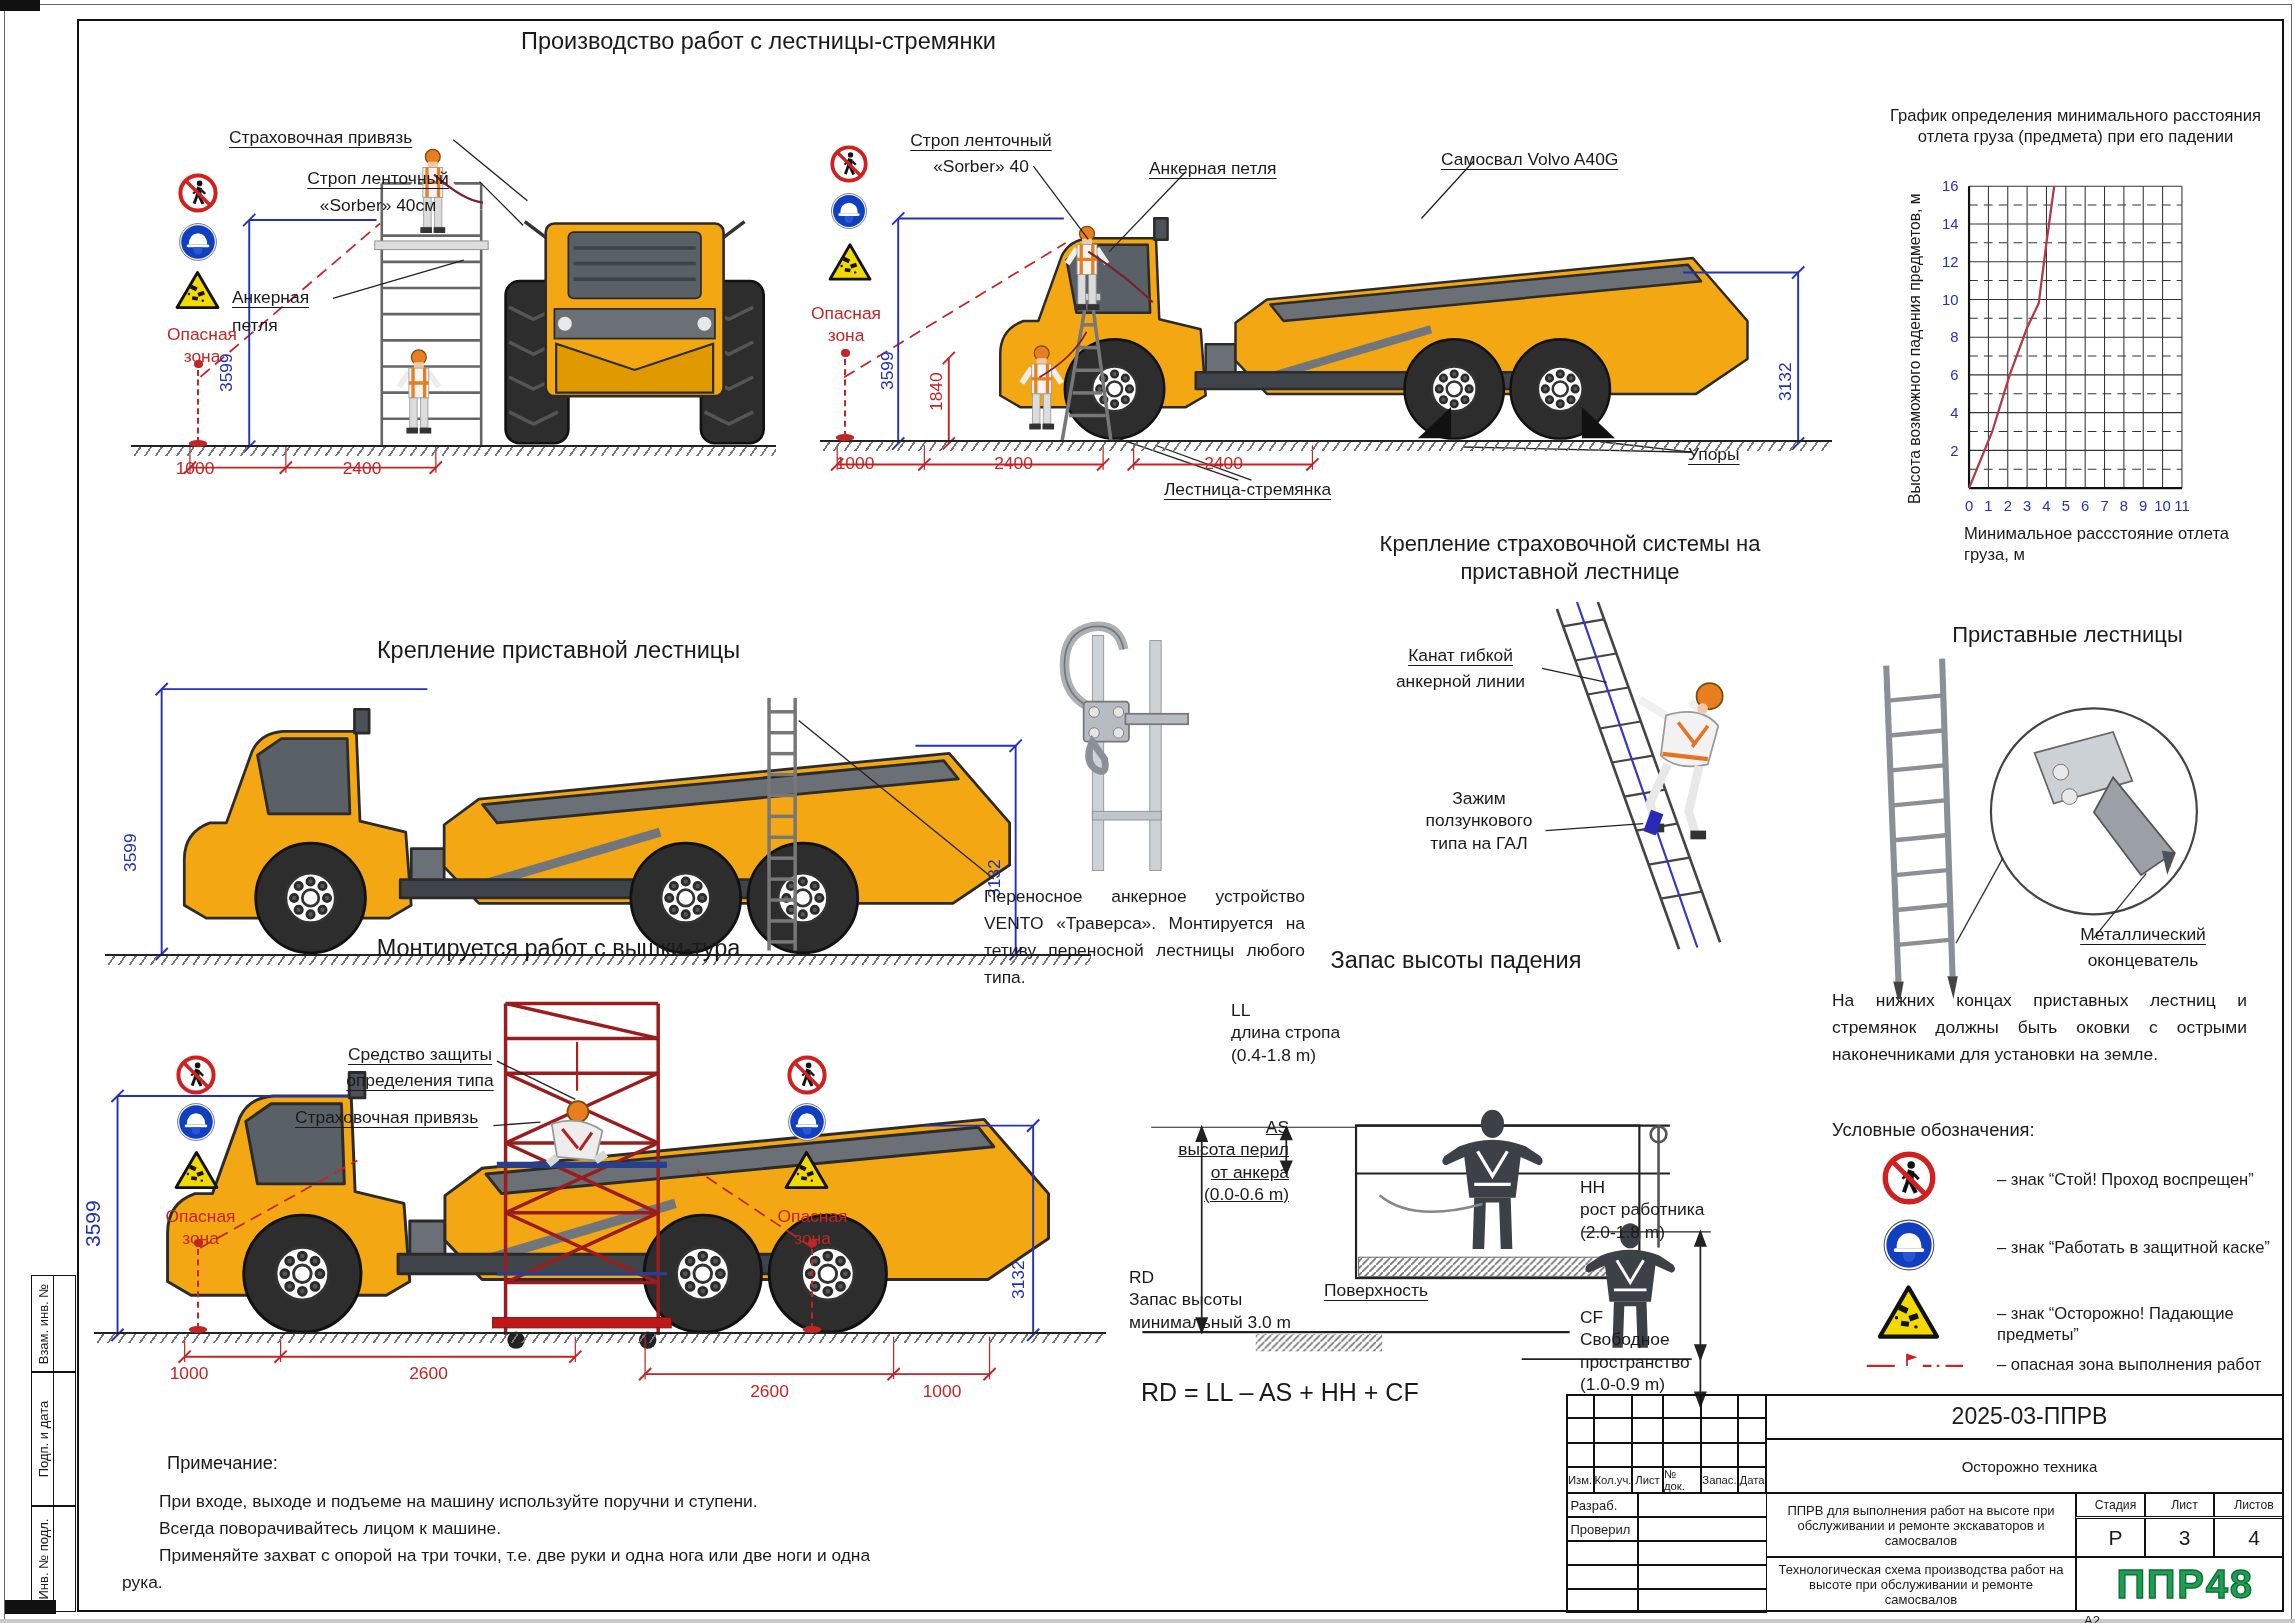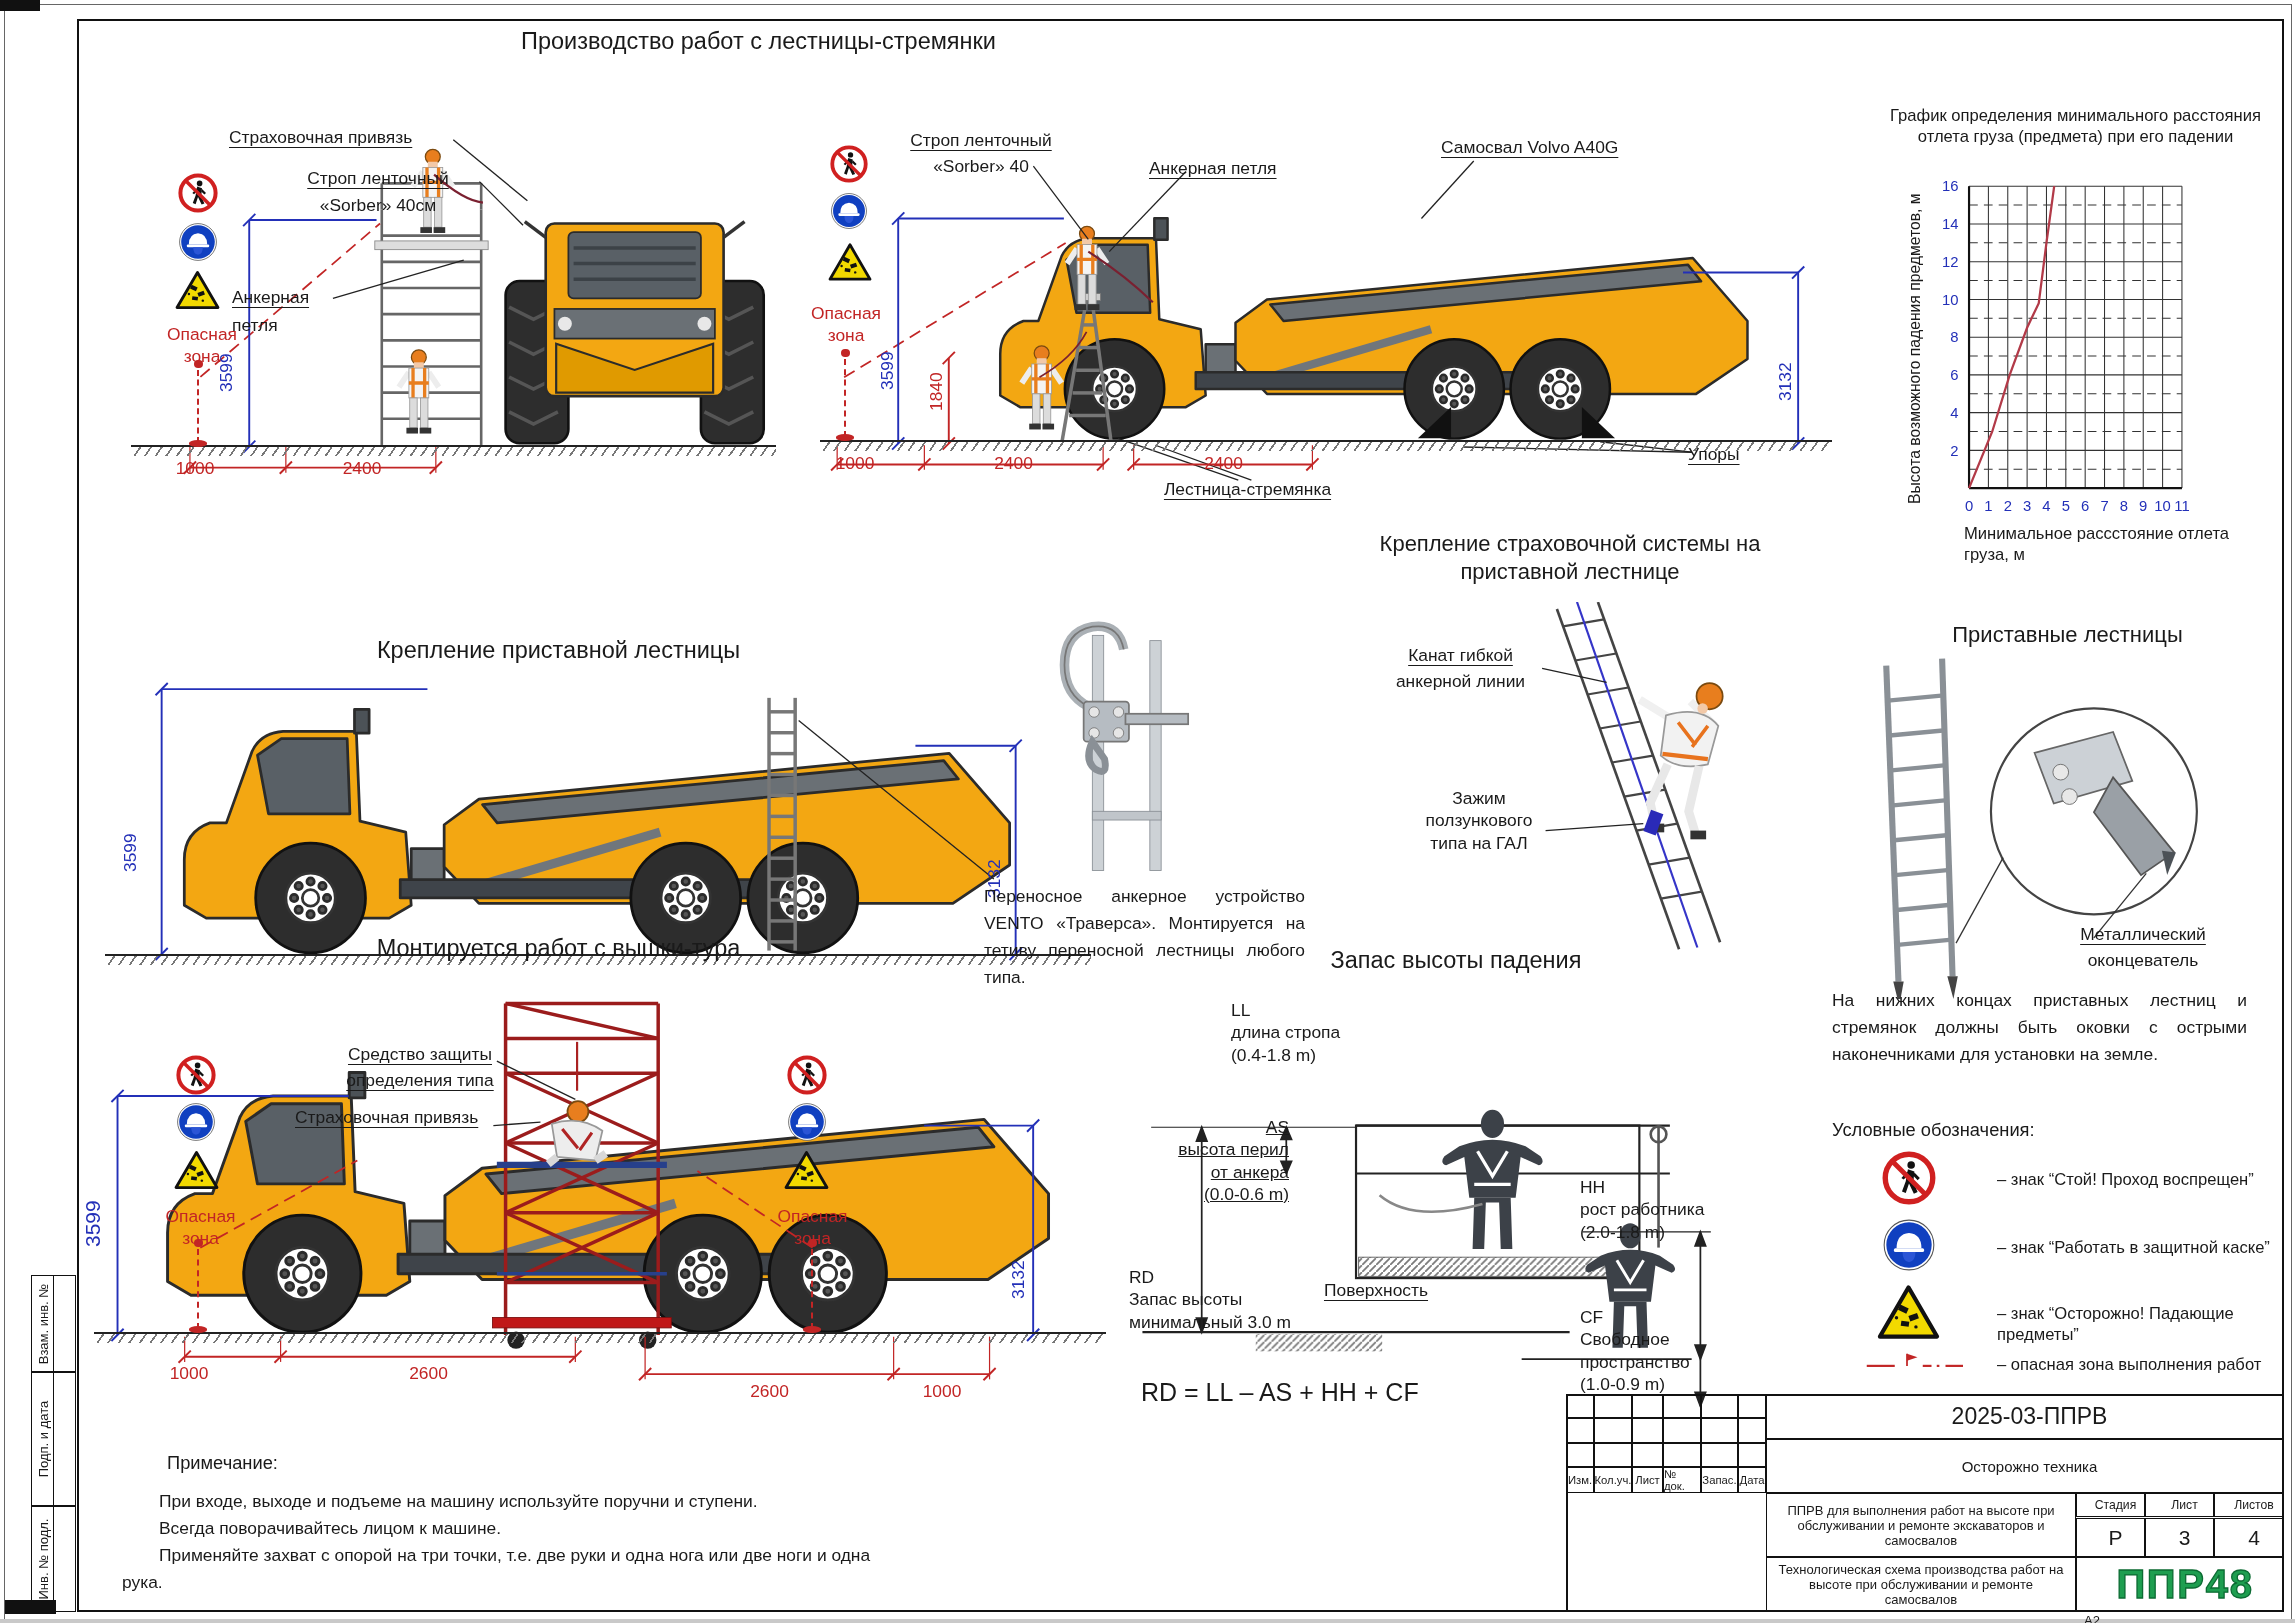--- a/index.html
+++ b/index.html
@@ -326,21 +326,21 @@
       </svg>
     </div>
   <div class="sign" style="left:828px;top:242px;width:44px;height:40px">
       <svg viewBox="0 0 110 96">
         <use href="#sym-warning" xlink:href="#sym-warning"></use>
       </svg>
     </div>
   <div class="t c u" style="left:872px;top:129px;width:218px">Строп ленточный</div>
   <div class="t c" style="left:872px;top:155px;width:218px">«Sorber» 40</div>
   <div class="t u" style="left:1149px;top:157px;width:174px">Анкерная петля</div>
-  <div class="t u" style="left:1441px;top:136px;width:227px">Самосвал Volvo A40G</div>
+  <div class="t u" style="left:1441px;top:148px;width:227px">Самосвал Volvo A40G</div>
   <div class="t c red" style="left:804px;top:302px;width:84px">Опасная
 зона</div>
   <div class="vtext blue" style="left:879px;top:277px;height:113px">3599</div>
   <div class="vtext red" style="left:928px;top:324px;height:87px">1840</div>
   <div class="vtext blue" style="left:1777px;top:288px;height:113px">3132</div>
   <div class="t c red" style="left:794px;top:452px;width:122px">1000</div>
   <div class="t c red" style="left:924px;top:452px;width:179px">2400</div>
   <div class="t c red" style="left:1134px;top:452px;width:179px">2400</div>
   <div class="t c u" style="left:1143px;top:478px;width:209px">Лестница-стремянка</div>
   <div class="t u" style="left:1688px;top:443px;width:96px">Упоры</div>
@@ -746,20 +746,33 @@
       <div style="border:0.9px solid #111"></div>
       <div style="border:0.9px solid #111"></div>
     <div style="border:0.9px solid #111;font-size:11.3px;display:flex;align-items:center;justify-content:center">Изм.</div>
     <div style="border:0.9px solid #111;font-size:11.3px;display:flex;align-items:center;justify-content:center">Кол.уч.</div>
     <div style="border:0.9px solid #111;font-size:11.3px;display:flex;align-items:center;justify-content:center">Лист</div>
     <div style="border:0.9px solid #111;font-size:11.3px;display:flex;align-items:center;justify-content:center">№ док.</div>
     <div style="border:0.9px solid #111;font-size:11.3px;display:flex;align-items:center;justify-content:center">Запас.</div>
     <div style="border:0.9px solid #111;font-size:11.3px;display:flex;align-items:center;justify-content:center">Дата</div>
   </div>
 
+  <div class="abs" style="left:1566px;top:1493px;width:201px;height:119px;display:grid;
+       grid-template-columns:72px 129px;grid-auto-rows:24px">
+    <div style="border:0.9px solid #111;font-size:13px;padding-left:3.5px;display:flex;align-items:center">Разраб.</div>
+    <div style="border:0.9px solid #111"></div>
+    <div style="border:0.9px solid #111;font-size:13px;padding-left:3.5px;display:flex;align-items:center">Проверил</div>
+    <div style="border:0.9px solid #111"></div>
+    <div style="border:0.9px solid #111"></div>
+      <div style="border:0.9px solid #111"></div>
+    <div style="border:0.9px solid #111"></div>
+      <div style="border:0.9px solid #111"></div>
+    <div style="border:0.9px solid #111"></div>
+      <div style="border:0.9px solid #111"></div>
+  </div>
   <div class="cellbox" style="left:1766px;top:1394px;width:517px;height:45px;font-size:23px">2025-03-ППРВ</div>
   <div class="cellbox" style="left:1766px;top:1439px;width:517px;height:54px;font-size:15px">Осторожно техника</div>
   <div class="cellbox" style="left:1766px;top:1493px;width:310px;height:64px;font-size:13px;padding:1.7px 7px">ППРВ для выполнения работ на высоте при обслуживании и ремонте экскаваторов и самосвалов</div>
   <div class="cellbox" style="left:1766px;top:1557px;width:310px;height:55px;font-size:13px;padding:1.7px 7px">Технологическая схема производства работ на высоте при обслуживании и ремонте самосвалов</div>
   <div class="cellbox" style="left:2076px;top:1493px;width:69px;height:24.4px;font-size:12.2px">Стадия</div>
   <div class="cellbox" style="left:2145px;top:1493px;width:69px;height:24.4px;font-size:12.2px">Лист</div>
   <div class="cellbox" style="left:2214px;top:1493px;width:70px;height:24.4px;font-size:12.2px">Листов</div>
   <div class="cellbox" style="left:2076px;top:1518px;width:69px;height:39px;font-size:21px">Р</div>
   <div class="cellbox" style="left:2145px;top:1518px;width:69px;height:39px;font-size:21px">3</div>
   <div class="cellbox" style="left:2214px;top:1518px;width:70px;height:39px;font-size:21px">4</div>

